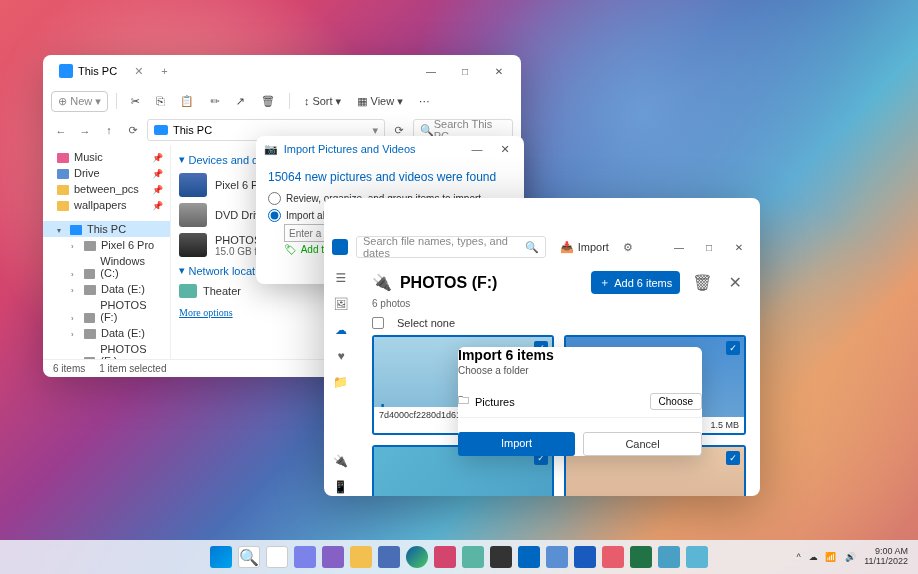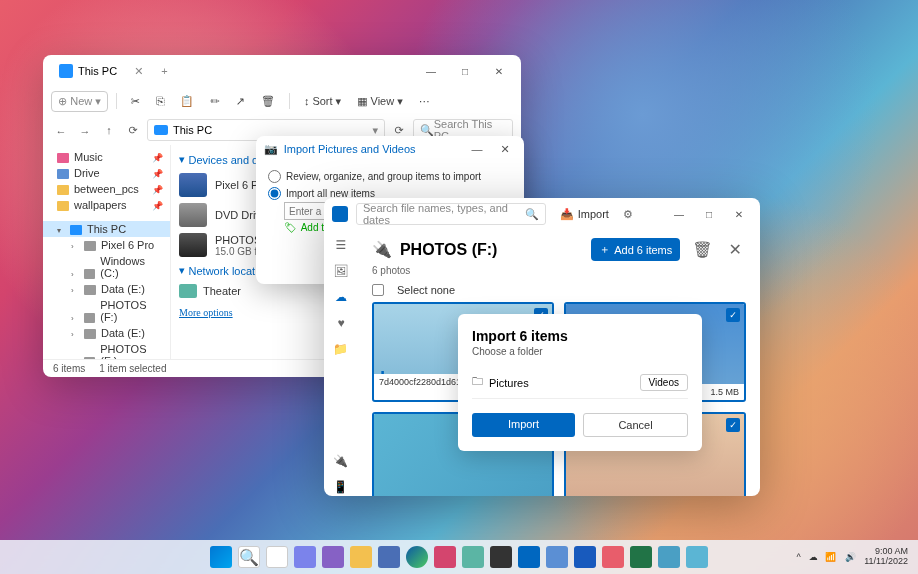--- a/index.html
+++ b/index.html
@@ -53,21 +53,21 @@
   .ip-title .controls span { width:22px; text-align:center; cursor:pointer;}
   .ip-body { padding:6px 12px; }
   .ip-found { color:#0067c0; font-size:12px; padding:2px 0 6px;}
   .ip-opt { display:flex; align-items:center; gap:5px; padding:2px 0; font-size:10px; color:#333;}
   .ip-opt input[type=radio] { accent-color:#0067c0;}
   .ip-name { width:130px; height:18px; border:1px solid #bbb; font-size:10px; padding:0 4px; margin-left:16px;}
   .ip-tags { display:flex; align-items:center; gap:4px; color:#0a0; font-size:10px; padding:2px 0 0 16px;}
 
   
   .ph-window { position:absolute; left:324px; top:198px; width:436px; height:298px; background:#fff; border-radius:8px; box-shadow:0 12px 50px rgba(0,0,0,0.3); overflow:hidden; display:flex; flex-direction:column;}
-  .ph-title { height:32px; display:flex; align-items:center; padding:0 8px; font-size:11px; gap:8px;}
+  .ph-title { height:32px; display:flex; align-items:center; padding:0 8px; font-size:11px; gap:8px;margin-top:33px;}
   .ph-title .ph-logo { width:16px; height:16px; background:#0067c0; border-radius:3px;}
   .ph-title .ph-search { flex:0 0 190px; height:22px; border:1px solid #ddd; border-radius:3px; display:flex; align-items:center; padding:0 6px; color:#888; gap:4px;}
   .ph-title .ph-import { display:flex; align-items:center; gap:4px; color:#333; padding:0 6px; cursor:pointer;}
   .ph-title .controls { margin-left:auto; display:flex; gap:4px;}
   .ph-title .controls span { width:26px; text-align:center; color:#555; cursor:pointer; font-size:10px;}
   .ph-body { flex:1; display:flex; overflow:hidden;}
   .ph-nav { width:34px; display:flex; flex-direction:column; align-items:center; gap:8px; padding-top:6px;}
   .ph-nav .nv { width:18px; height:18px; border-radius:3px; cursor:pointer; display:flex; align-items:center; justify-content:center; color:#666; font-size:12px;}
   .ph-main { flex:1; padding:4px 14px; position:relative;}
   .ph-hdr { display:flex; align-items:center; gap:8px; padding:4px 0;}
@@ -82,21 +82,21 @@
   .ph-thumb .chk { position:absolute; top:4px; right:4px; width:14px; height:14px; background:#0067c0; border-radius:2px; color:#fff; font-size:9px; display:flex; align-items:center; justify-content:center;}
   .ph-thumb .img { position:absolute; inset:0;}
   .ph-thumb .img.a { background:linear-gradient(#a8d4e8,#7bb5d4),linear-gradient(to top, #3a5a2a 30%, transparent 30%);}
   .ph-thumb .img.b { background:linear-gradient(#4a8fd4,#6ba5d4),linear-gradient(to top, #5a8f3a 35%, transparent 35%);}
   .ph-thumb .img.c { background:linear-gradient(135deg,#5bb5d4,#4a9fc4);}
   .ph-thumb .img.d { background:linear-gradient(#e8c8a8,#d4a88f);}
   .ph-thumb .cap { position:absolute; bottom:0; left:0; right:0; background:#fff; font-size:9px; padding:3px 5px; display:flex; justify-content:space-between; color:#333;}
   .ph-thumb .dl { position:absolute; bottom:18px; left:4px; color:#0067c0; font-size:11px;}
   
   
-  .ph-modal { position:absolute; left:100px; top:84px; width:244px; background:#fff; border-radius:6px; box-shadow:0 6px 24px rgba(0,0,0,0.2); padding:14px; font-size:11px;}
+  .ph-modal { position:absolute; left:100px; top:84px; width:244px; background:#fff; border-radius:6px; box-shadow:0 6px 24px rgba(0,0,0,0.2); font-size:11px;}
   .ph-modal .m-ttl { font-size:14px; font-weight:600; padding-bottom:2px;}
   .ph-modal .m-sub { color:#555; font-size:10px; padding-bottom:10px;}
   .ph-modal .m-folder { display:flex; align-items:center; gap:6px; padding:6px 0; border-bottom:1px solid #eee;}
   .ph-modal .m-folder .chg { margin-left:auto; border:1px solid #ccc; border-radius:3px; padding:2px 8px; cursor:pointer; font-size:10px;}
   .ph-modal .m-btns { display:flex; gap:8px; padding-top:14px;}
   .ph-modal .m-btn { flex:1; text-align:center; padding:5px 0; border-radius:3px; cursor:pointer; font-size:11px;}
   .ph-modal .m-btn.pri { background:#0067c0; color:#fff;}
   .ph-modal .m-btn.sec { border:1px solid #ccc; color:#333;}
 
   
@@ -259,20 +259,21 @@
 <div class="ip-window">
   <div class="ip-title">
     <span>📷</span>
     <span>Import Pictures and Videos</span>
     <div class="controls">
       <span>—</span>
       <span>✕</span>
     </div>
   </div>
   <div class="ip-body">
+    <div class="ip-found">15064 new pictures and videos were found</div>
     <label class="ip-opt">
         <input type="radio" name="ipopt" style="">
         <span>Review, organize, and group items to import</span>
       </label>
     <label class="ip-opt">
         <input type="radio" name="ipopt" checked="" style="">
         <span>Import all new items</span>
       </label>
     <input class="ip-name" placeholder="Enter a name" style="">
     <div class="ip-tags">
@@ -355,21 +356,21 @@
           <div class="chk">✓</div>
         </div>
       </div>
 
       <div class="ph-modal">
         <div class="m-ttl">Import 6 items</div>
         <div class="m-sub">Choose a folder</div>
         <div class="m-folder">
           <span>🗀</span>
           <span>Pictures</span>
-          <span class="chg">Videos</span>
+          <span class="chg">Choose</span>
         </div>
         <div class="m-btns">
           <div class="m-btn pri">Import</div>
           <div class="m-btn sec">Cancel</div>
         </div>
       </div>
     </div>
   </div>
 </div>
 

